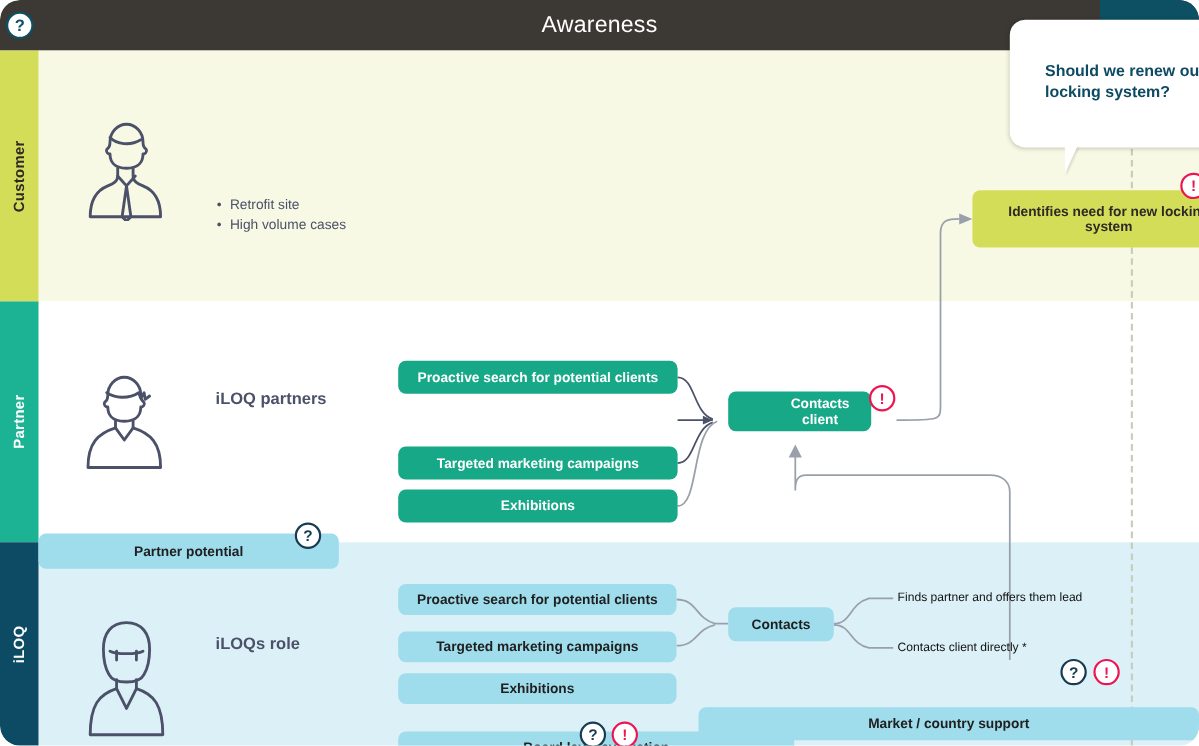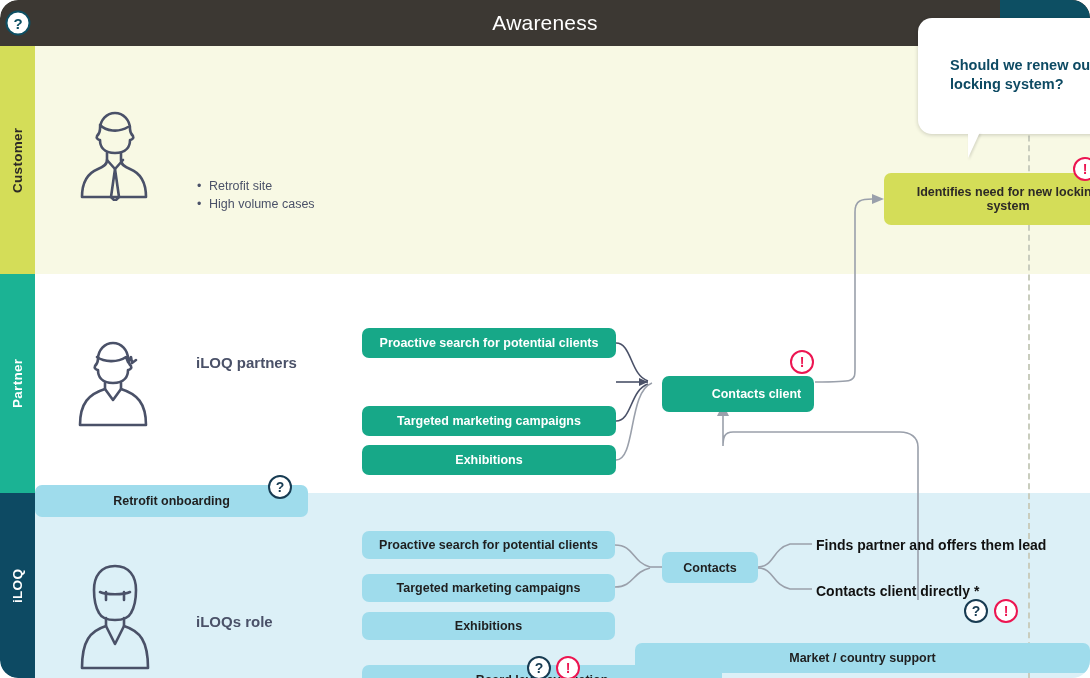--- a/index.html
+++ b/index.html
@@ -55,21 +55,21 @@
 
   
   .box{position:absolute;display:flex;align-items:center;justify-content:center;
        text-align:center;border-radius:7px;font-weight:bold;box-sizing:border-box;
        padding:0 10px;}
   .box-green{background:#17a888;color:#ffffff;font-size:12.5px;}
   .box-blue{background:#9fdcec;color:#1f1f1f;font-size:12.5px;}
   .box-yellow{background:#d4dd58;color:#2d2a26;font-size:12.5px;}
 
   .section-title{position:absolute;font-size:12.5px;font-weight:bold;color:#1f1f1f;}
-  .side-note{position:absolute;font-size:14px;font-weight:bold;color:#111111;
+  .side-note{position:absolute;font-size:11px;font-weight:normal;color:#111111;
              white-space:nowrap;}
 
   
   .badge{position:absolute;width:24px;height:24px;border-radius:50%;
          background:#ffffff;display:flex;align-items:center;justify-content:center;
          font-size:14px;font-weight:bold;box-sizing:border-box;}
   .badge-q{border:2.5px solid #173b52;color:#173b52;}
   .badge-x{border:2.5px solid #ec1551;color:#ec1551;}
 
   
@@ -180,36 +180,36 @@
       <path d="M29 56 c-16 5 -25 14 -25 36 l66 0 c0 -22 -9 -31 -25 -36"></path>
     </svg>
   </div>
   <div class="persona-name" style="left:196px;top:354px;width:150px;">iLOQ partners</div>
 
 
   <div class="box box-green" style="left:362px;top:328px;width:254px;height:30px;">Proactive search for potential clients</div>
   <div class="box box-green" style="left:362px;top:406px;width:254px;height:30px;">Targeted marketing campaigns</div>
   <div class="box box-green" style="left:362px;top:445px;width:254px;height:30px;">Exhibitions</div>
 
-  <div class="box box-green" style="left:662px;top:376px;width:152px;height:36px;padding-left:47px;">Contacts client</div>
+  <div class="box box-green" style="left:662px;top:356px;width:130px;height:36px;padding-left:47px;">Contacts client</div>
   <div class="badge badge-x" style="left:790px;top:350px;">!</div>
 
-  <div class="box box-blue" style="left:35px;top:485px;width:273px;height:32px;">Retrofit onboarding</div>
+  <div class="box box-blue" style="left:35px;top:485px;width:273px;height:32px;">Partner potential</div>
   <div class="badge badge-q" style="left:268px;top:475px;">?</div>
 
   <div class="persona-icon" style="left:78px;top:562px;">
     <svg width="74" height="110" viewBox="0 0 74 110" fill="none" stroke="#4a5168" stroke-width="2.6" stroke-linecap="round" stroke-linejoin="round">
       <path d="M37 4 c-14 0 -21 10 -21 24 c0 10 2 18 5 23 c2 4 7 7 16 7 c9 0 14 -3 16 -7 c3 -5 5 -13 5 -23 c0 -14 -7 -24 -21 -24 z"></path>
       <path d="M22 30 c6 3 24 3 30 0"></path>
       <path d="M28 30 l0 8 M46 30 l0 8"></path>
       <path d="M28 56 l0 8 c-16 5 -24 15 -24 42 l66 0 c0 -27 -8 -37 -24 -42 l0 -8"></path>
       <path d="M28 64 l9 18 l9 -18"></path>
     </svg>
   </div>
-  <div class="persona-name" style="left:196px;top:577px;width:150px;margin-top:36px;">iLOQs role</div>
+  <div class="persona-name" style="left:196px;top:577px;width:150px;">iLOQs role</div>
 
   <div class="box box-blue" style="left:362px;top:531px;width:253px;height:28px;">Proactive search for potential clients</div>
   <div class="box box-blue" style="left:362px;top:574px;width:253px;height:28px;">Targeted marketing campaigns</div>
   <div class="box box-blue" style="left:362px;top:612px;width:253px;height:28px;">Exhibitions</div>
 
   <div class="box box-blue" style="left:662px;top:552px;width:96px;height:31px;">Contacts</div>
 
   <div class="side-note" style="left:816px;top:537px;">Finds partner and offers them lead</div>
   <div class="side-note" style="left:816px;top:583px;">Contacts client directly *</div>
 

